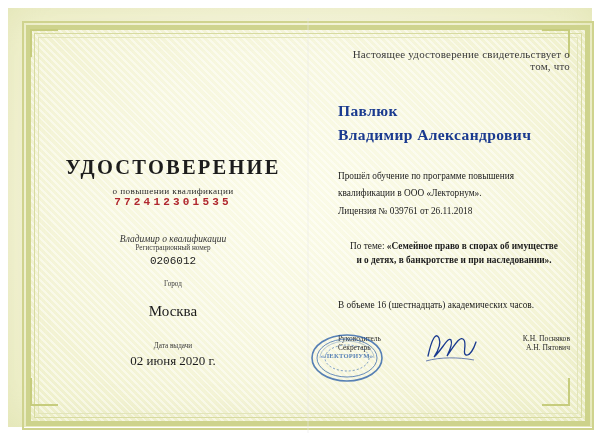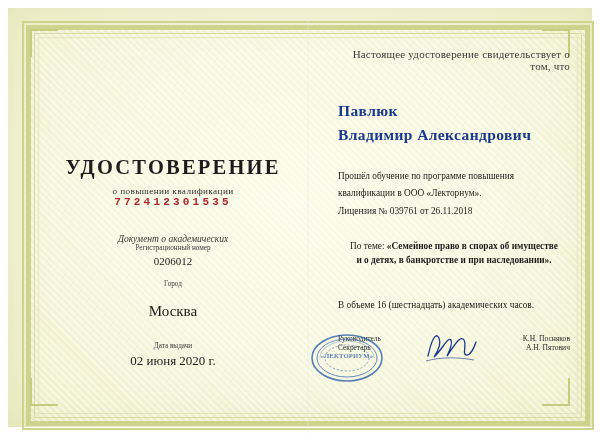--- a/index.html
+++ b/index.html
@@ -103,20 +103,21 @@
     color:#333;
   }
   .reg-label{
     font-size:7.2px;
     color:#3a3a3a;
   }
   .reg-value{
     margin-top:3px;
     font-size:11px;
     color:#1c1c1c;
+    font-family:Liberation Mono, monospace;
   }
   .city-label{
     margin-top:13px;
     font-size:7.2px;
     color:#3a3a3a;
   }
   .city-value{
     margin-top:15px;
     font-size:15px;
     color:#1c1c1c;
@@ -227,21 +228,21 @@
     <div class="corner c-tr"></div>
     <div class="corner c-bl"></div>
     <div class="corner c-br"></div>
 
     <div class="fold"></div>
 
     <div class="left-col">
       <div class="title">УДОСТОВЕРЕНИЕ</div>
       <div class="subtitle">о повышении квалификации</div>
       <div class="serial">772412301535</div>
-      <div class="doctype">Документ о академических</div>
+      <div class="doctype">Владимир о квалификации</div>
 
       <div class="reg-label">Регистрационный номер</div>
       <div class="reg-value">0206012</div>
 
       <div class="city-label">Город</div>
       <div class="city-value">Москва</div>
 
       <div class="date-label">Дата выдачи</div>
       <div class="date-value">02 июня 2020 г.</div>
     </div>

